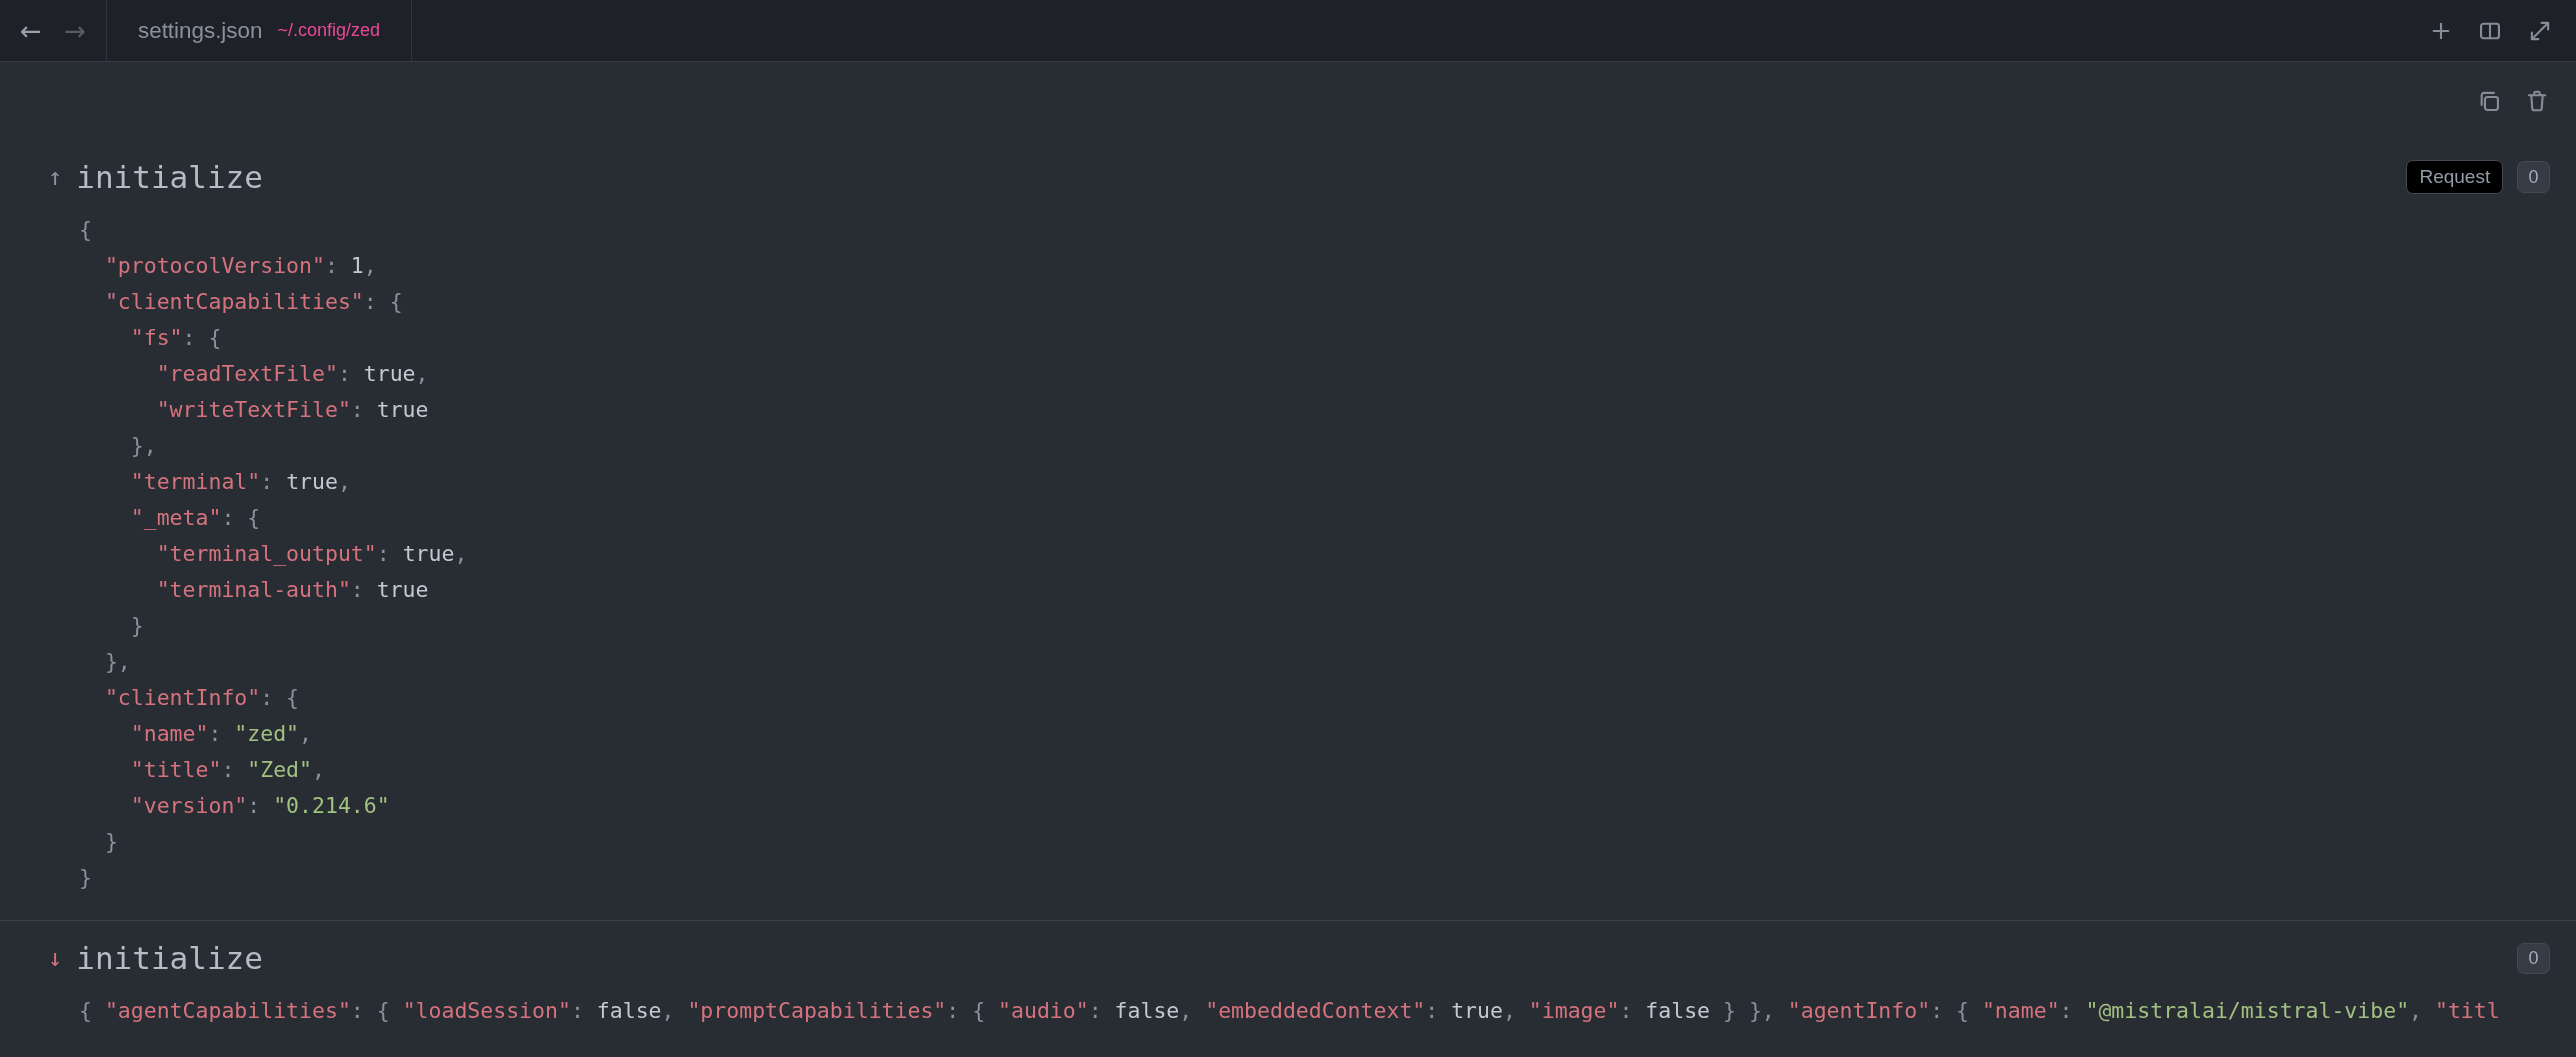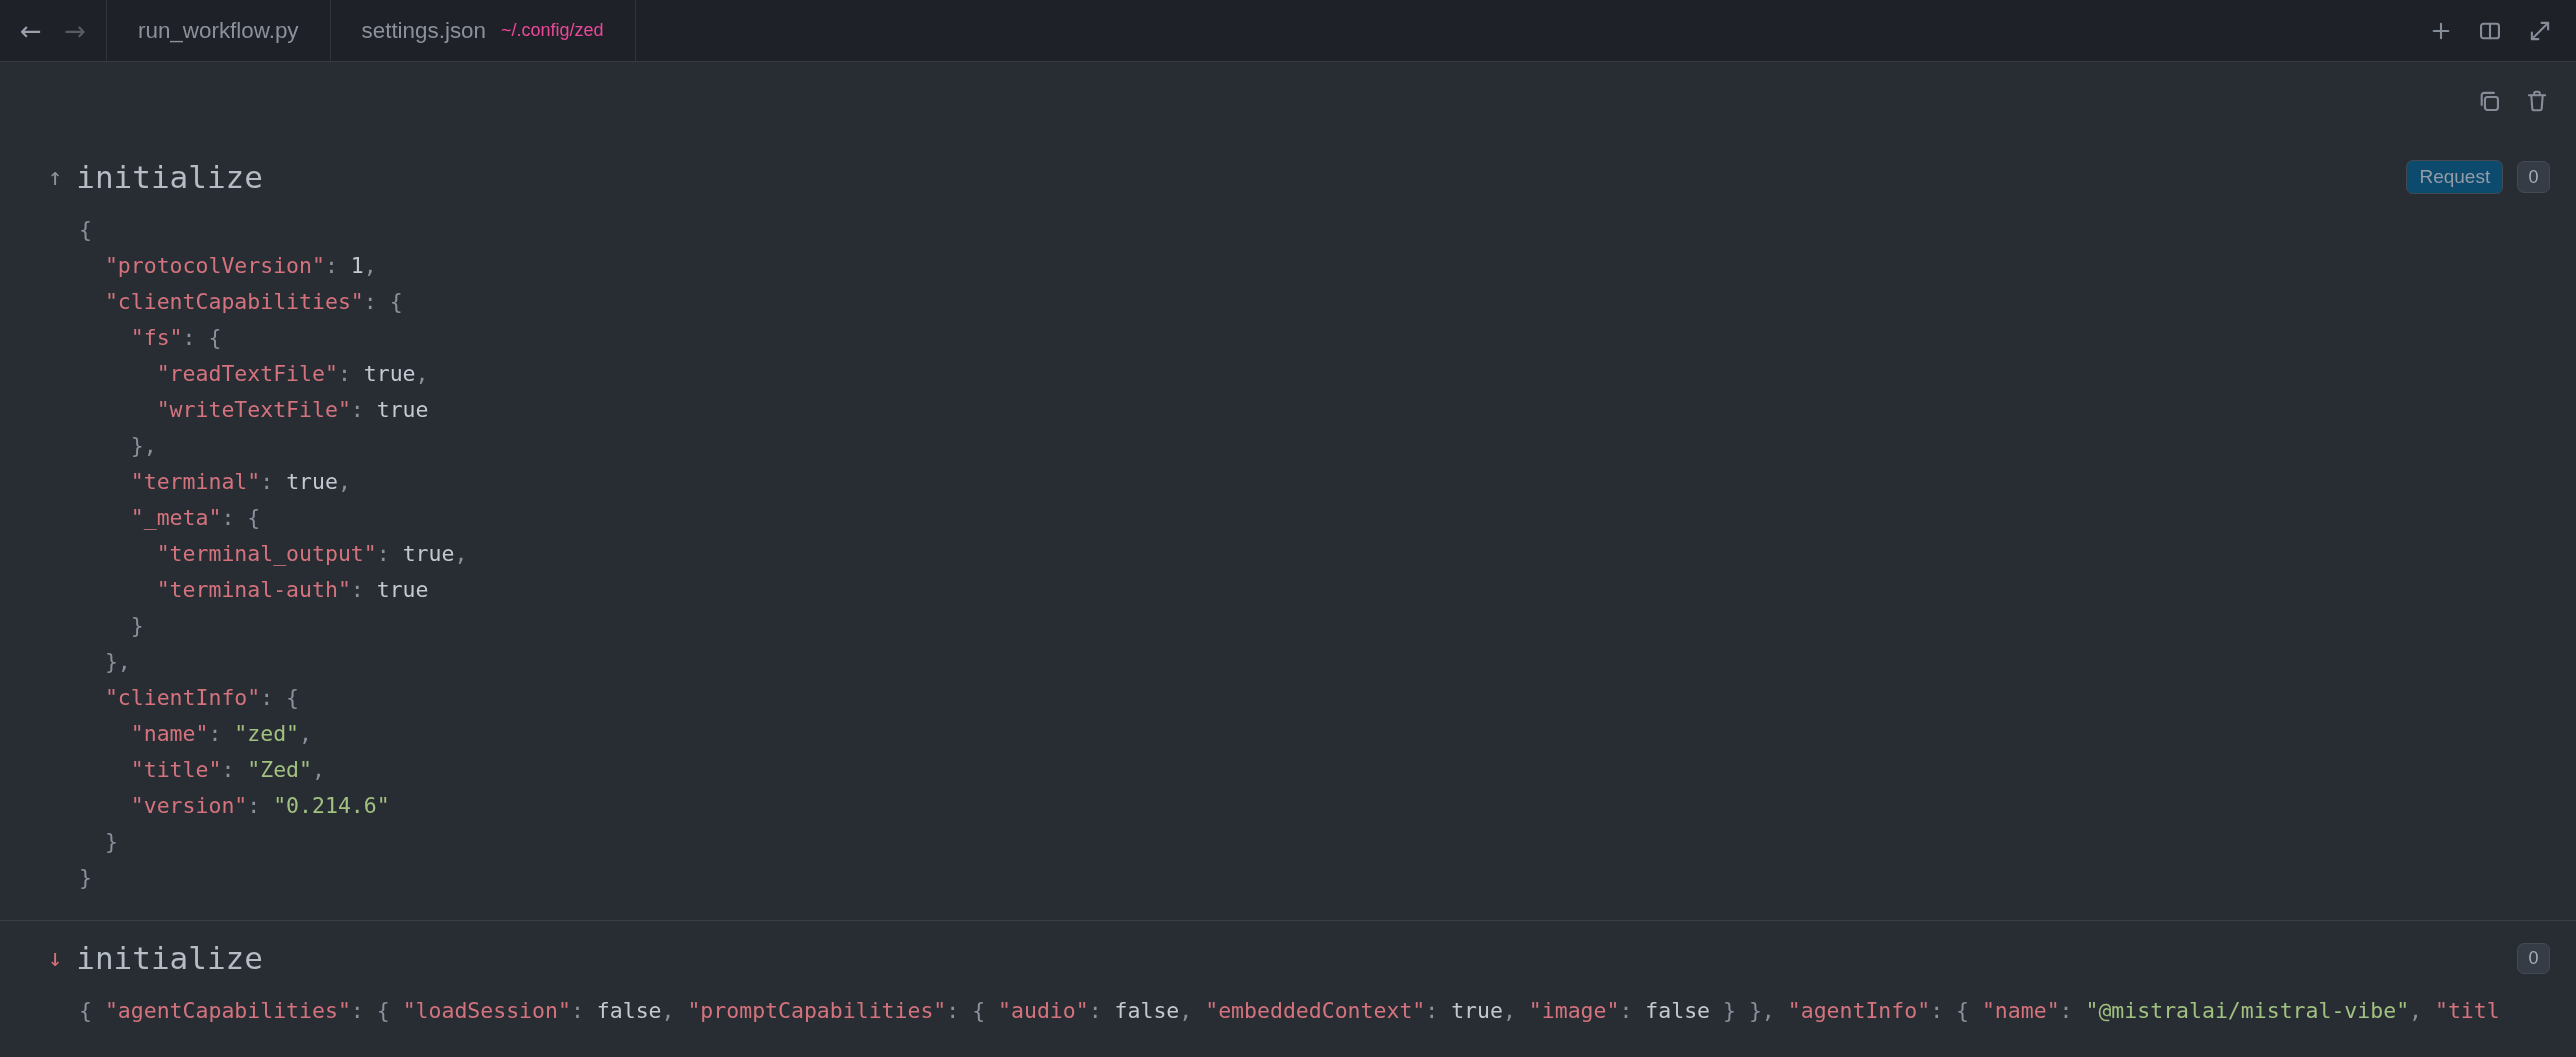--- a/index.html
+++ b/index.html
@@ -32,21 +32,21 @@
 
   
   .entry-header { display:flex; align-items:center; gap:13.8px; padding:0 26px 0 48px; height:38px;
                   margin-top:19px; font-family:"DejaVu Sans Mono", monospace; cursor:pointer; }
   .arrow { font-size:24px; }
   .arrow.up   { color:var(--request-arrow); }
   .arrow.down { color:var(--response-arrow); }
   .method { font-size:31px; color:#b6bcc6; }
   .header-spacer { flex:1; }
   .badge { font-family:"Liberation Sans", sans-serif; font-size:19px; color:#959ca8;
-           background:#0c4a6e; border:0.9px solid #444a54; border-radius:6.9px; padding:5.2px 12px; }
+           background:#000000; border:0.9px solid #444a54; border-radius:6.9px; padding:5.2px 12px; }
   .count-badge { font-family:"Liberation Sans", sans-serif; font-size:18px; color:#a6adb8;
                  background:#363c45; border:0.9px solid #444a54; border-radius:6.9px;
                  padding:4.3px 9.5px; min-width:33px; text-align:center; }
   .code { font-family:"DejaVu Sans Mono", monospace; font-size:21.5px; line-height:36px;
           margin:15.5px 0 0 79px; white-space:pre; color:#c3c8d1; }
   .code-line { white-space:pre; }
   .code.single { margin-top:15.5px; overflow:hidden; }
   .tok-p { color:var(--json-punct); }
   .tok-k { color:var(--json-key); }
   .tok-s { color:var(--json-string); }
@@ -57,23 +57,20 @@
 <body>
 
 <div>
 
   <div class="tab-bar">
     <div class="nav-buttons">
       <button class="nav-btn">←</button>
       <button class="nav-btn disabled">→</button>
     </div>
 
-    <div class="tab">
-      <span class="tab-label">run_workflow.py</span>
-    </div>
     <div class="tab">
       <span class="tab-label">settings.json</span>
       <span class="tab-suffix">~/.config/zed</span>
     </div>
 
     <div class="tab-bar-spacer"></div>
 
     <div class="tab-bar-actions">
       <button class="icon-btn">
         <svg width="26" height="26" viewBox="0 0 16 16">

